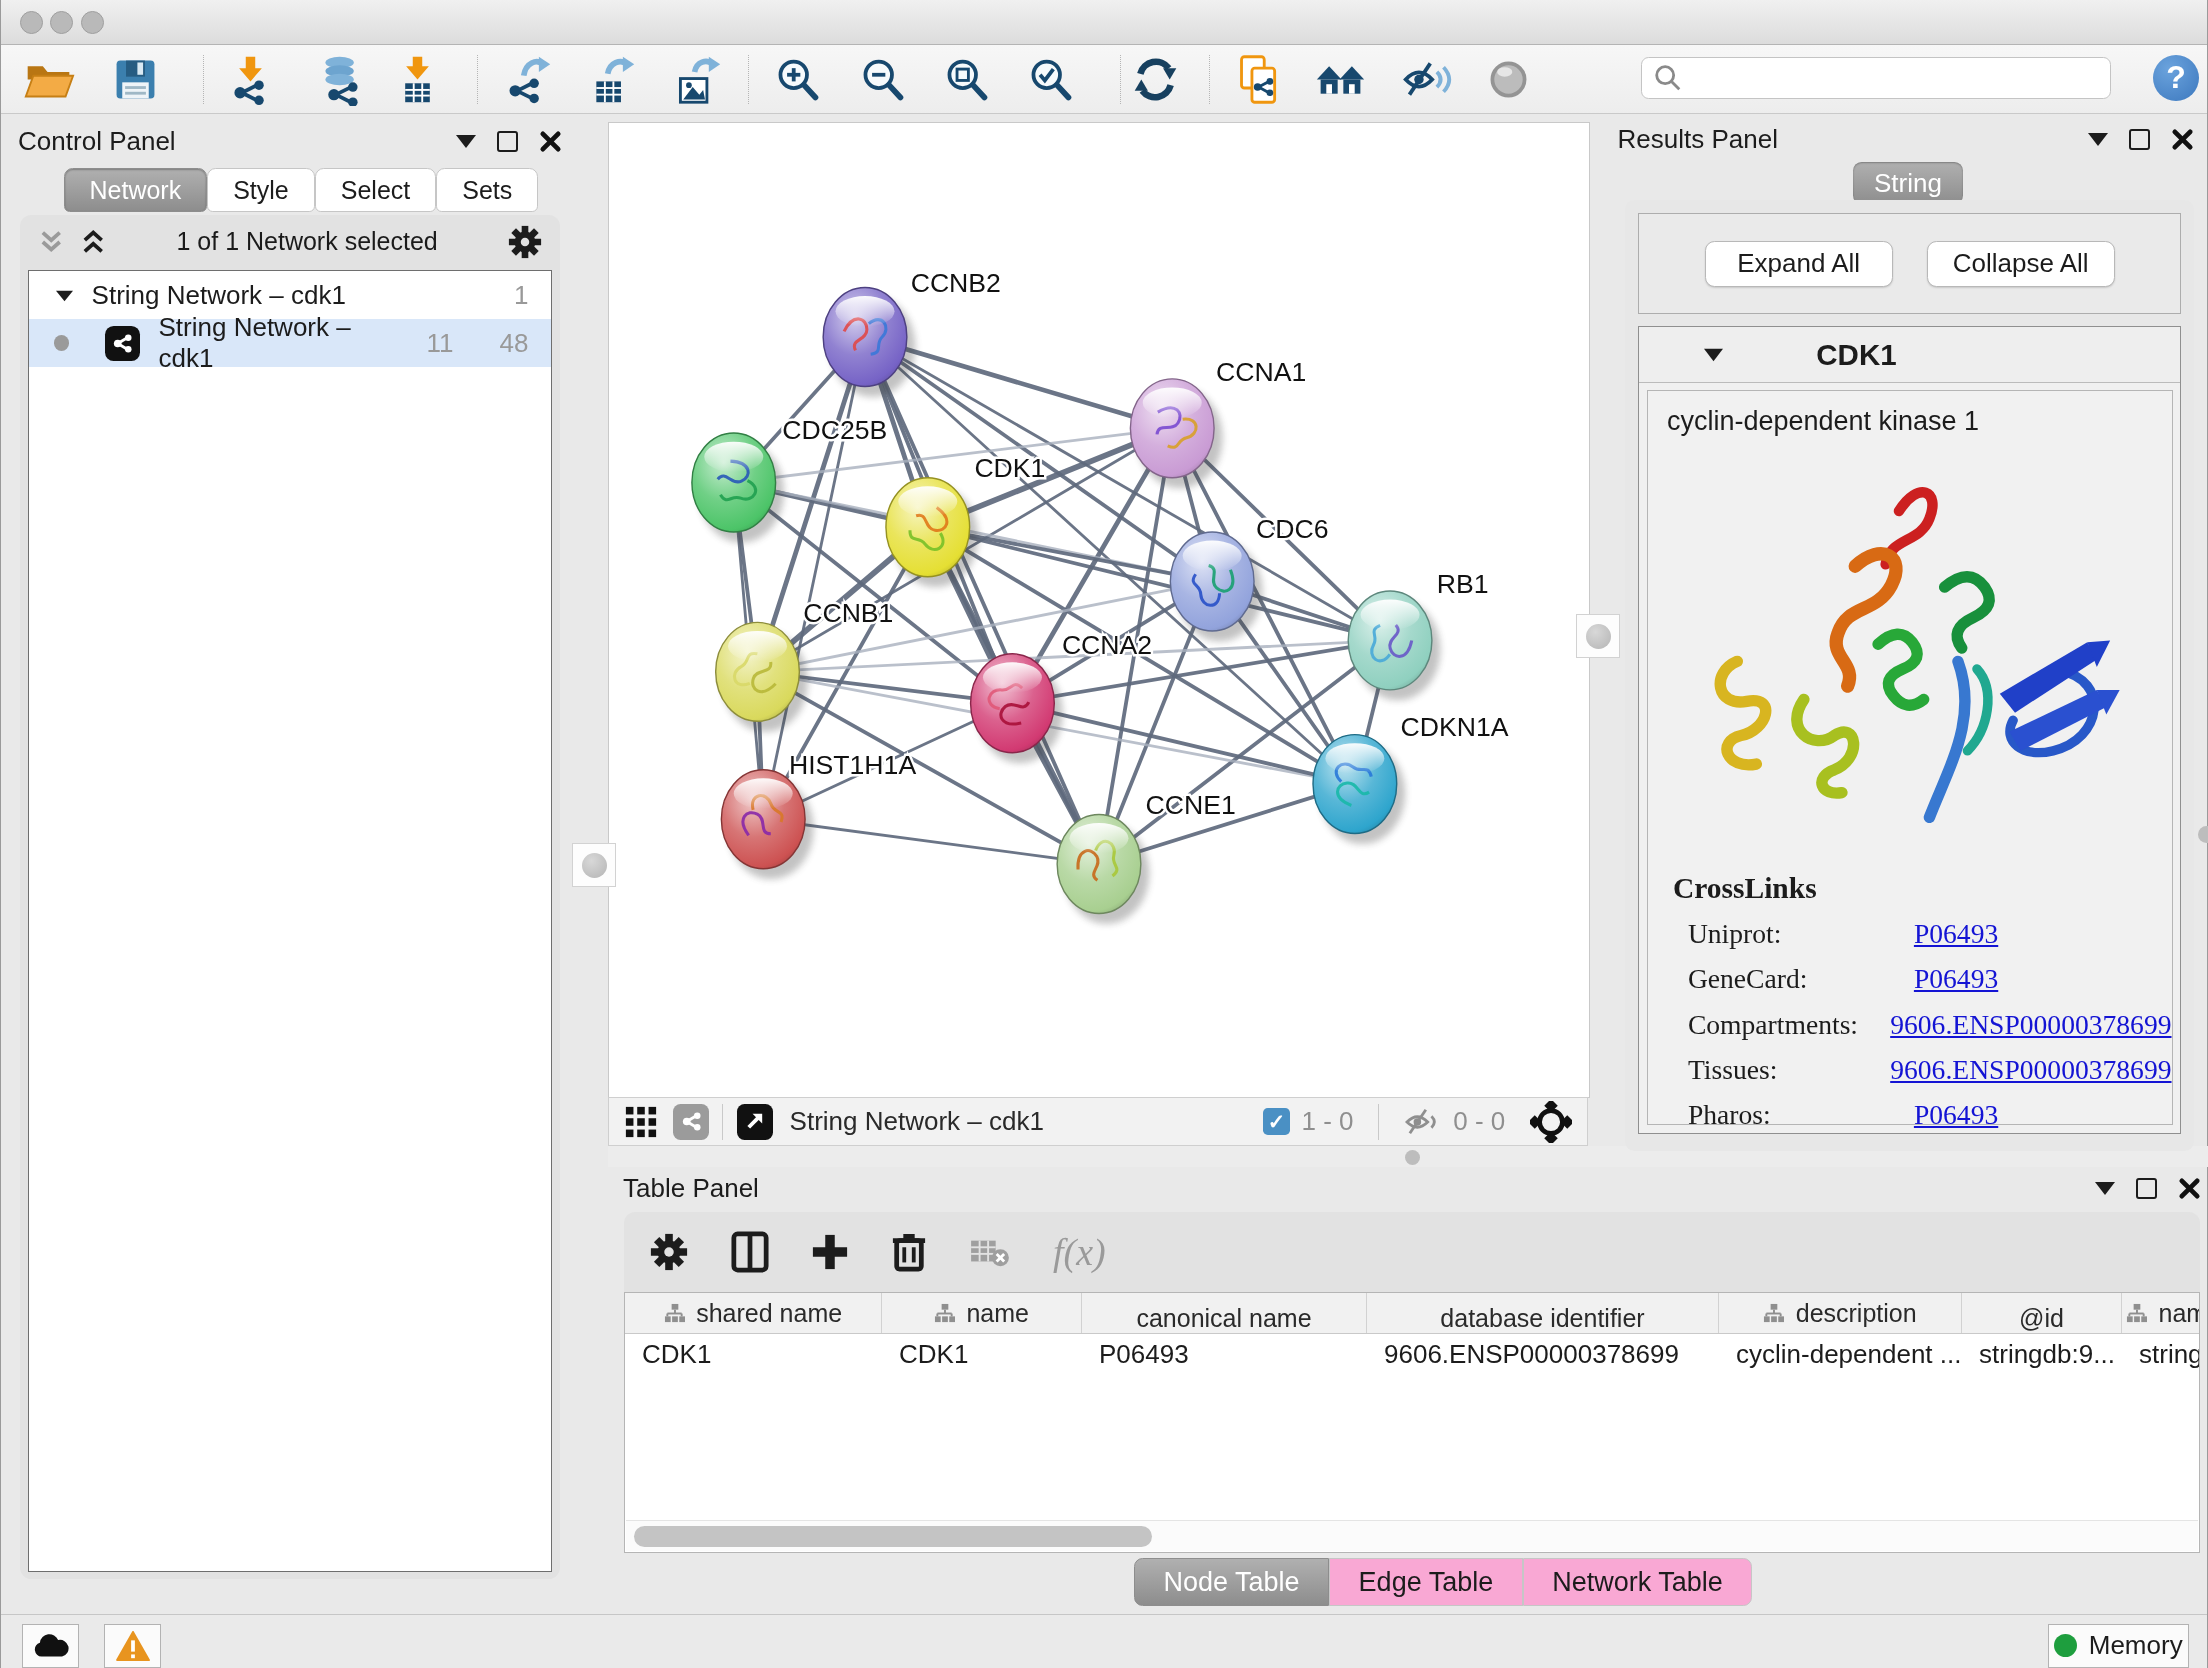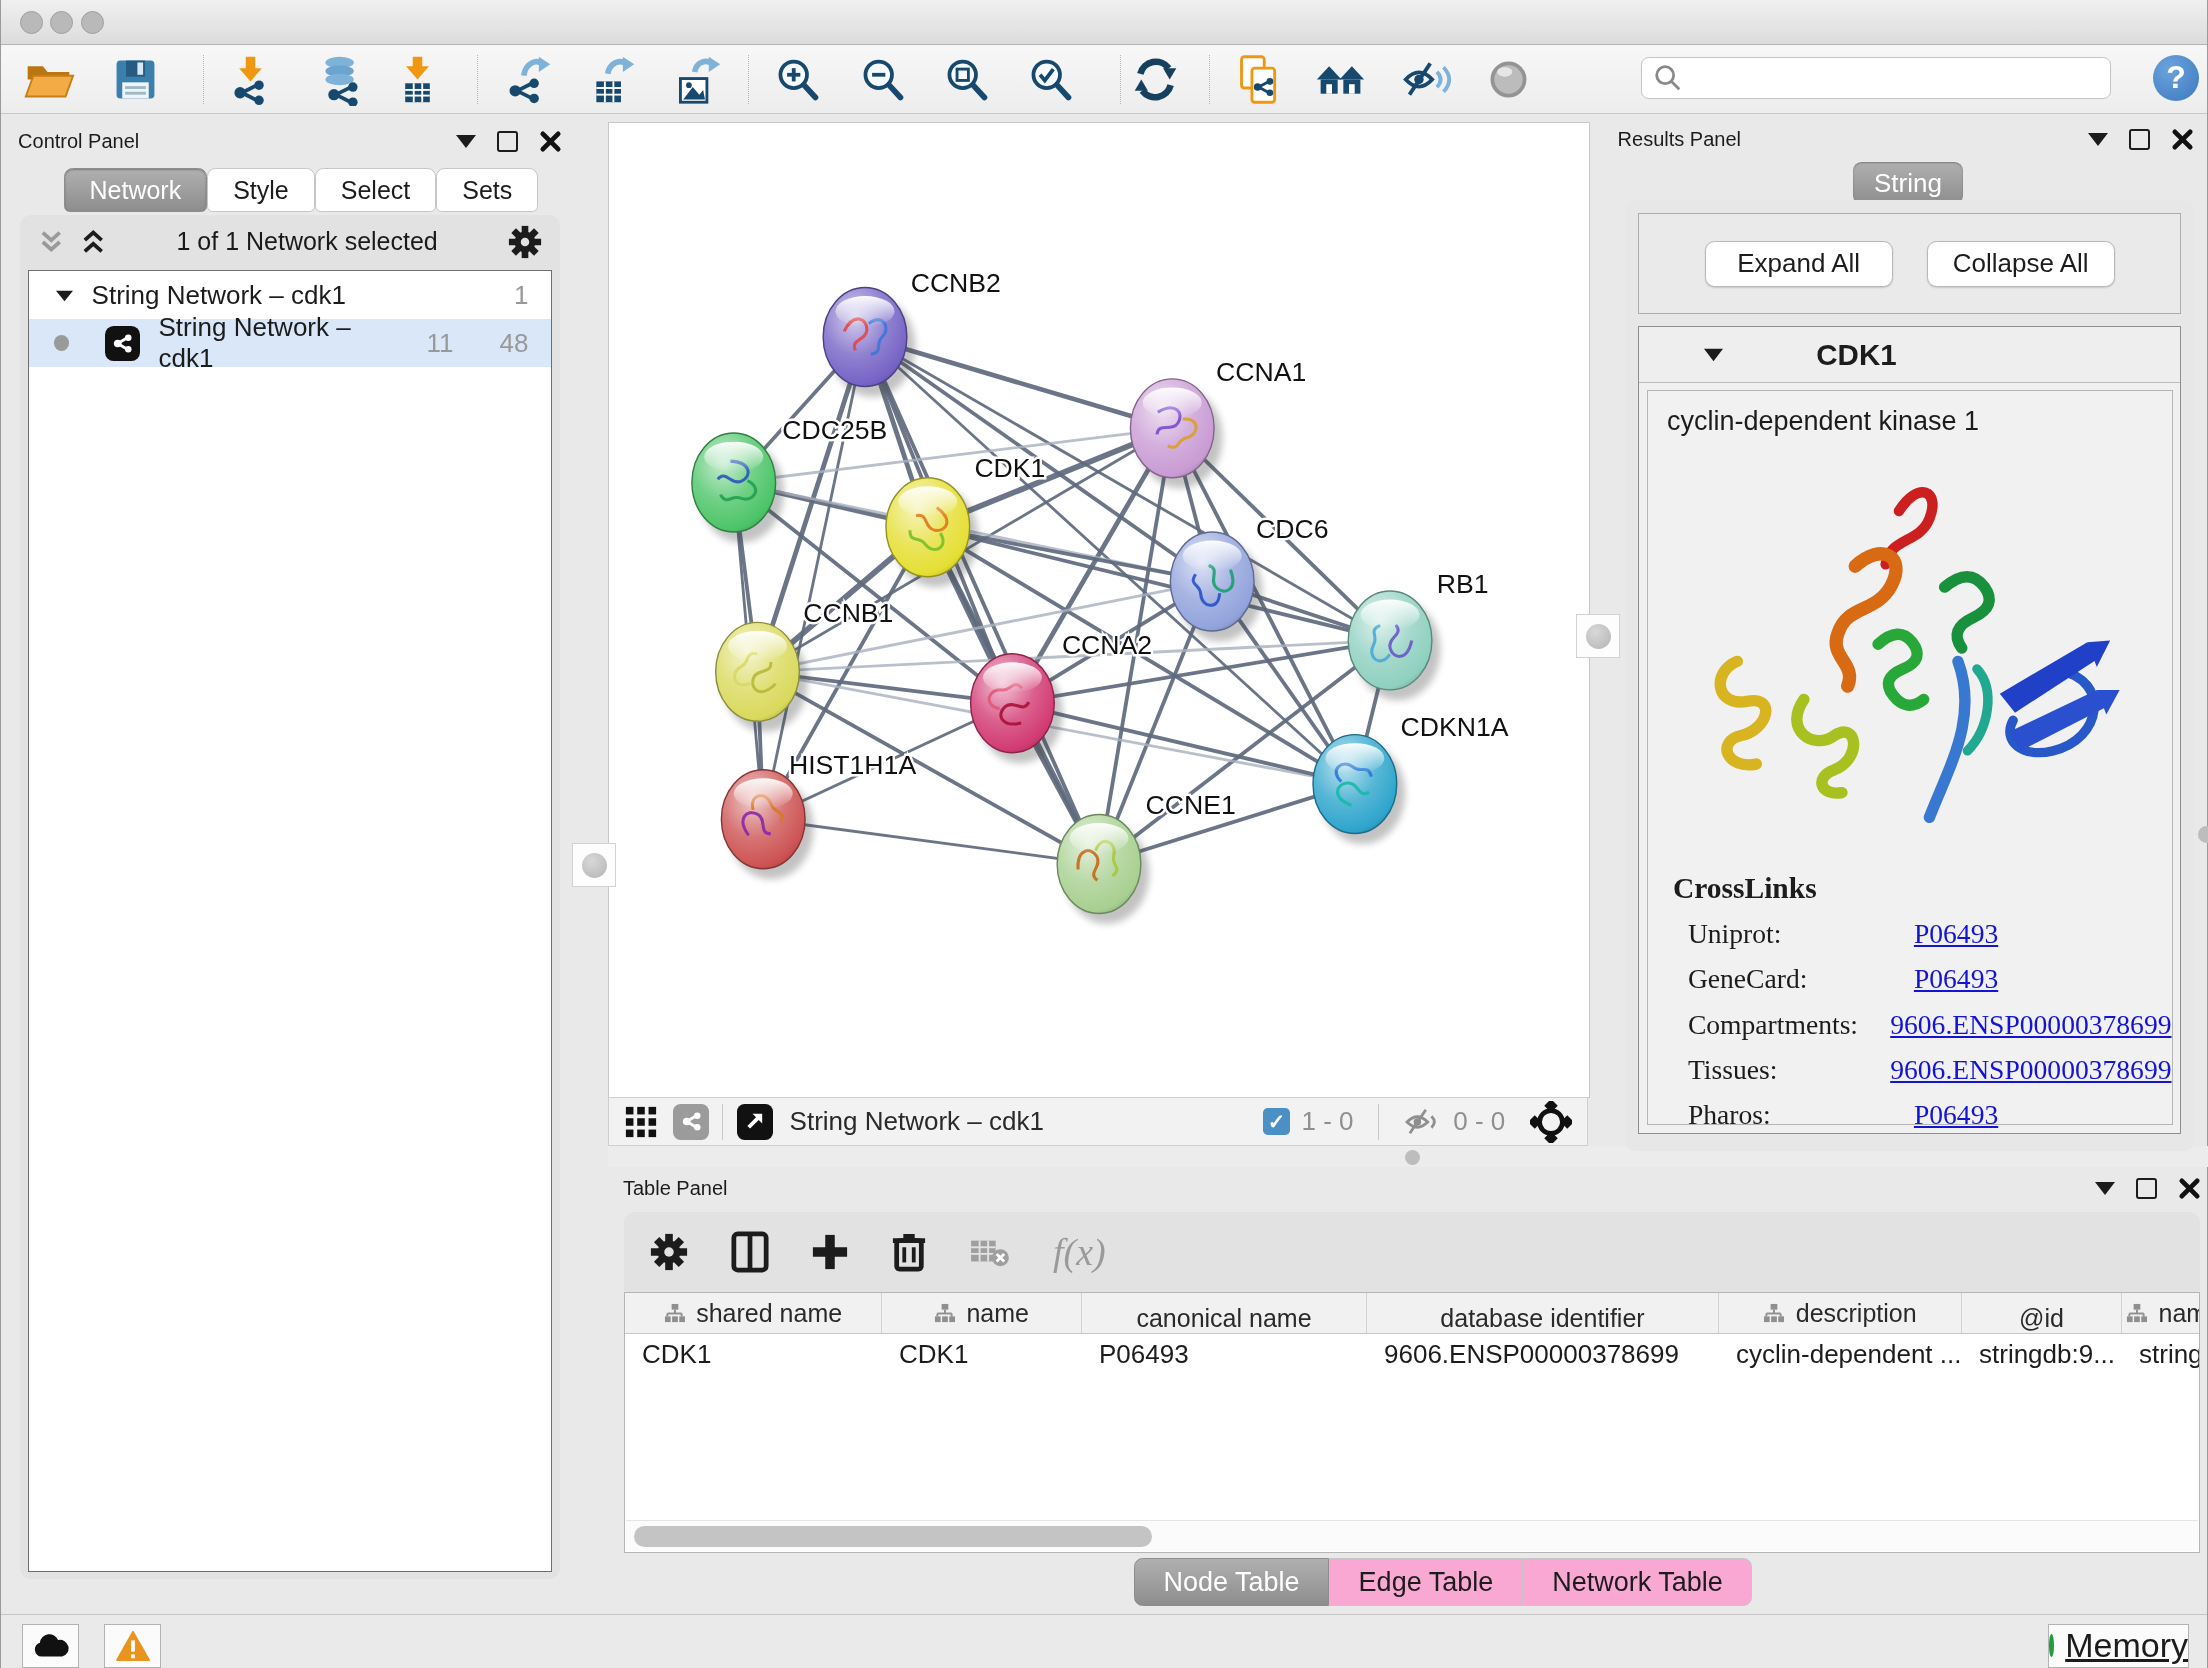--- a/index.html
+++ b/index.html
@@ -24,21 +24,21 @@
   .tsep{position:absolute;top:9.5px;height:49px;border-left:1.9px dotted #b5b5b5;}
   .searchbox{position:absolute;left:1640px;top:12.4px;width:468px;height:40px;
     background:#fff;border:1.9px solid #c4c4c4;border-radius:7.6px;display:flex;align-items:center;}
   .searchbox input{border:none;outline:none;flex:1;font-size:25px;margin-left:7.6px;
     font-family:"Liberation Sans",sans-serif;background:transparent;}
   .help-btn{position:absolute;left:2152px;top:9.5px;width:46px;height:46px;border-radius:50%;
     background:radial-gradient(circle at 35% 30%,#6ba3dd,#3c78be);color:#fff;font-size:32px;
     font-weight:bold;display:flex;align-items:center;justify-content:center;}
 
   
-  .panel-title{font-size:20px;color:#1c1c1c;}
+  .panel-title{font-size:26px;color:#1c1c1c;}
   .panel-ctls{display:flex;align-items:center;gap:21px;}
   .tri-down{width:0;height:0;border-left:10.5px solid transparent;border-right:10.5px solid transparent;
     border-top:13.3px solid #1c1c1c;}
   .float-sq{width:17px;height:17px;border:2.9px solid #1c1c1c;border-radius:2.9px;}
 
   
   .control-panel{position:absolute;left:9.5px;top:120px;width:559px;height:1465px;}
   .cp-head{position:absolute;left:7.6px;right:7.6px;top:0;height:42px;display:flex;
     align-items:center;justify-content:space-between;}
   .tabs-row{position:absolute;left:53px;top:48px;display:flex;}
@@ -124,21 +124,21 @@
     background:#f9a8d4;border:1px solid #c6c6c6;}
   .tp-tab:first-child{border-radius:8.6px 0 0 8.6px;}
   .tp-tab:last-child{border-radius:0 8.6px 8.6px 0;}
   .tp-tab.sel{background:linear-gradient(#b0b0b0,#8d8d8d);color:#fff;border-color:#8d8d8d;}
 
   
   .statusbar{position:absolute;left:0;top:1614px;width:100%;height:54px;background:#eaeaea;
     border-top:1px solid #c6c6c6;}
   .sb-btn{position:absolute;top:8.6px;height:44px;background:#fbfbfb;border:1.9px solid #b3b3b3;
     display:flex;align-items:center;justify-content:center;box-sizing:border-box;}
-  .memory-btn{left:2047px;width:141px;gap:11.4px;font-size:34px;text-decoration:underline;}
+  .memory-btn{left:2047px;width:141px;gap:11.4px;font-size:26px;}
   .mem-dot{width:23px;height:23px;border-radius:50%;background:#1e9e3e;}
 
   .handle{position:absolute;width:42px;height:42px;background:#fdfdfd;border:1px solid #d2d2d2;
     display:flex;align-items:center;justify-content:center;}
   .handle i{display:block;width:25px;height:25px;border-radius:50%;
     background:radial-gradient(circle at 38% 32%,#d8d8d8,#b4b4b4);}
 
   .node-label{font-size:28px;fill:#111;stroke:#fff;stroke-width:5px;paint-order:stroke;
     font-family:"Liberation Sans",sans-serif;}
 </style>

